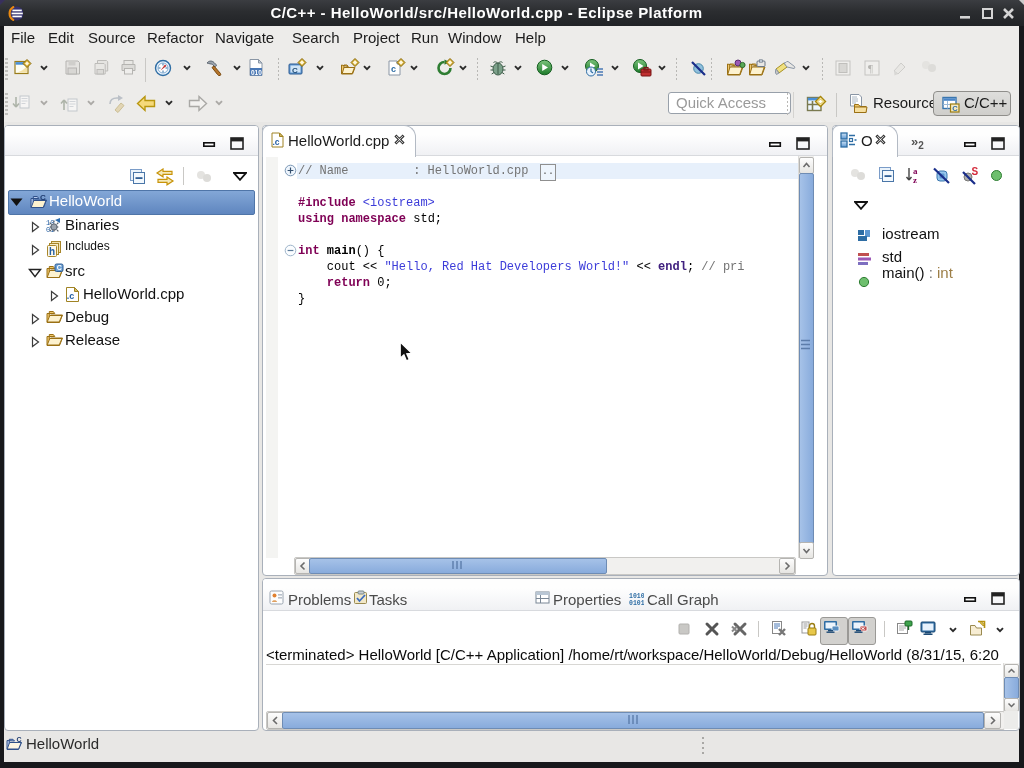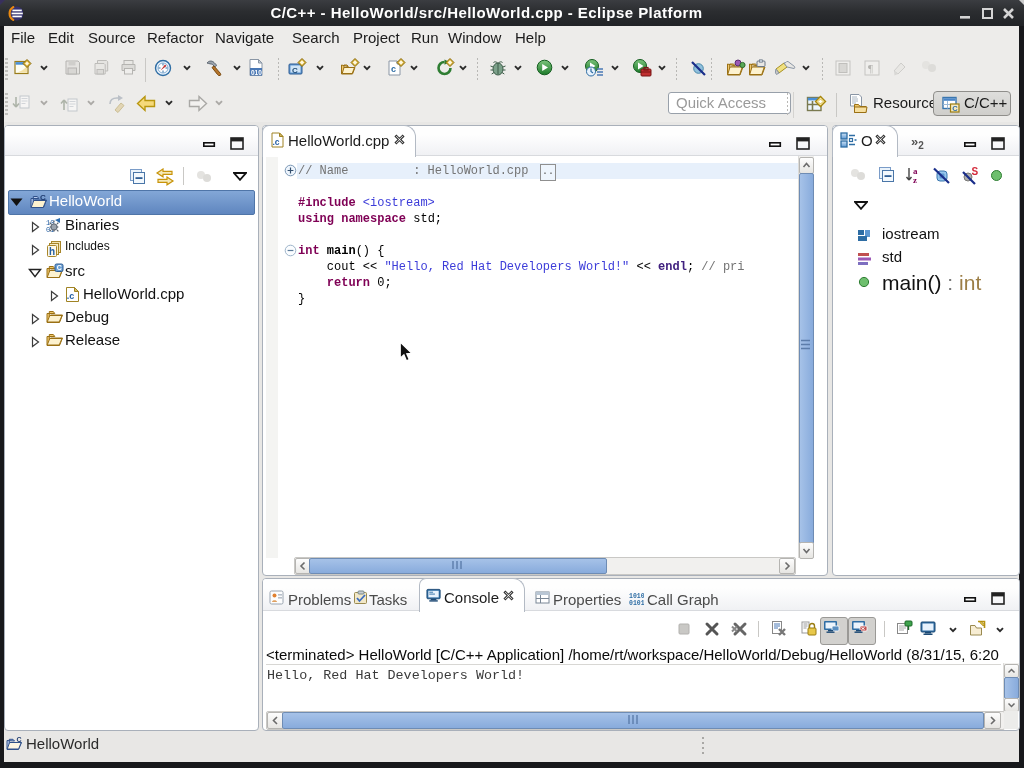--- a/index.html
+++ b/index.html
@@ -576,52 +576,39 @@
   <span style="position:absolute;left:49px;top:99px;font-size:15px;color:#111">iostream</span>
   <svg style="position:absolute;left:24px;top:125px" width="15" height="15" viewBox="0 0 15 15">
     <rect x="1" y="2" width="11" height="3" fill="#c05050"></rect>
     <rect x="1" y="6.5" width="13" height="3" fill="#9b59b6"></rect>
     <rect x="1" y="11" width="10" height="3" fill="#7d6fc0"></rect>
   </svg>
   <span style="position:absolute;left:49px;top:122px;font-size:15px;color:#111">std</span>
   <svg style="position:absolute;left:25px;top:150px" width="12" height="12" viewBox="0 0 12 12">
     <circle cx="6" cy="6" r="4.6" fill="#6ebf6e" stroke="#2e7d32"></circle>
   </svg>
-  <span style="position:absolute;left:49px;top:145px;font-size:21px;color:#111">main()<span style="color:#777"> : </span><span style="color:#9c7e46">int</span></span>
+  <span style="position:absolute;left:49px;top:138px;font-size:15px;color:#111">main()<span style="color:#777"> : </span><span style="color:#9c7e46">int</span></span>
 </div>
 <div id="console" class="panel" style="left:262px;top:578px;width:756px;height:151px">
   <div class="tabhead" style="height:31px"></div>
 
   <svg style="position:absolute;left:6px;top:11px" width="16" height="16" viewBox="0 0 16 16">
     <rect x="1" y="1" width="13" height="13" rx="1.5" fill="#fdfdfd" stroke="#9aa4b0"></rect>
     <circle cx="5.5" cy="5.5" r="2" fill="#e08030"></circle>
     <path d="M3 12c0-2.5 5-2.5 5 0z" fill="#e0a060"></path>
     <rect x="9" y="4" width="4" height="1.6" fill="#b8c0ca"></rect>
     <rect x="9" y="7" width="4" height="1.6" fill="#b8c0ca"></rect>
   </svg>
   <span class="dimtxt" style="left:25px;top:12px">Problems</span>
   <svg style="position:absolute;left:90px;top:11px" width="16" height="16" viewBox="0 0 16 16">
     <rect x="1.5" y="2.5" width="12" height="11" rx="1" fill="#f2e8c8" stroke="#9a8a50"></rect>
     <rect x="5" y="1" width="6" height="3" rx="1" fill="#c8cdd4" stroke="#788"></rect>
     <path d="M4 8l2.5 3L12 5" stroke="#3a6cc0" stroke-width="1.8" fill="none"></path>
   </svg>
   <span class="dimtxt" style="left:106px;top:12px">Tasks</span>
-  <div class="seltab" style="left:156px;width:104px;height:33px">
-    <svg style="position:absolute;left:6px;top:9px" width="16" height="15" viewBox="0 0 17 15">
-      <rect x="1" y="1" width="14" height="10" rx="1" fill="#2e6da4" stroke="#1d4a75"></rect>
-      <rect x="2.5" y="2.5" width="11" height="7" fill="#e8f2fc"></rect>
-      <path d="M3.5 4h4M3.5 6h6" stroke="#2e6da4" stroke-width="1"></path>
-      <rect x="5" y="11" width="6" height="1.5" fill="#1d4a75"></rect>
-      <rect x="3.5" y="12.5" width="9" height="1.5" fill="#1d4a75"></rect>
-    </svg>
-    <span class="tabtxt" style="left:24px;top:10px">Console</span>
-    <svg style="position:absolute;left:83px;top:11px" width="11" height="11" viewBox="0 0 11 11">
-      <path d="M1.2 2.4 L2.4 1.2 5.5 4.3 8.6 1.2 9.8 2.4 6.7 5.5 9.8 8.6 8.6 9.8 5.5 6.7 2.4 9.8 1.2 8.6 4.3 5.5z" fill="none" stroke="#333" stroke-width="1.1"></path>
-    </svg>
-  </div>
   <svg style="position:absolute;left:272px;top:11px" width="16" height="16" viewBox="0 0 16 16">
     <rect x="1" y="2" width="13" height="11" fill="#fff" stroke="#7a8796"></rect>
     <rect x="1" y="2" width="13" height="3" fill="#b9c6d4"></rect>
     <path d="M5.5 5v8M1 8.5h13" stroke="#7a8796" stroke-width="1"></path>
   </svg>
   <span class="dimtxt" style="left:290px;top:12px">Properties</span>
   <svg style="position:absolute;left:366px;top:12px" width="15" height="15" viewBox="0 0 15 15">
     <text x="0" y="6.5" font-size="6.5" fill="#2e6da4" font-family="Liberation Mono" font-weight="bold">1010</text>
     <text x="0" y="13.5" font-size="6.5" fill="#2e6da4" font-family="Liberation Mono" font-weight="bold">0101</text>
   </svg>
@@ -694,21 +681,20 @@
     <path d="M9 1.5h6.5v6.5" fill="none" stroke="#b89410" stroke-width="1.6"></path>
     <path d="M12.2 1.5l3.3 3.3-1.2 1.2-3.3-3.3z" fill="#e8c84a" stroke="#9a7c10" stroke-width="0.8"></path>
   </svg>
   <svg style="position:absolute;left:733px;top:48px" width="8" height="6" viewBox="0 0 8 6">
       <path d="M1 1.2 4 4.2 7 1.2" fill="none" stroke="#2a2a2a" stroke-width="1.9"></path>
     </svg>
 
   <div style="position:absolute;left:3px;top:67px;width:735px;height:17px;overflow:hidden;white-space:nowrap;
     font-size:15px;letter-spacing:0px;color:#0a0a0a">&lt;terminated&gt; HelloWorld [C/C++ Application] /home/rt/workspace/HelloWorld/Debug/HelloWorld (8/31/15, 6:20 PM)</div>
   <div style="position:absolute;left:3px;top:85px;width:735px;height:1px;background:#d8d7d4"></div>
-  <div style="position:absolute;left:4px;top:89px;font:13.4px/15px 'Liberation Mono',monospace;color:#3a3a3a">Hello, Red Hat Developers World!</div>
 
   <div style="position:absolute;left:740px;top:84px;width:15px;height:48px;background:#f1f0ee;border-left:1px solid #dcdbd8"></div>
   <div class="sbtn" style="left:741px;top:85px;width:13px;height:12px">
       <svg width="13" height="12">
         <path d="M3.5 7.5 6.5 4.5 9.5 7.5" fill="none" stroke="#6b6b6b" stroke-width="1.5"></path>
       </svg>
     </div>
   <div class="vthumb" style="left:741px;top:98px;width:13px;height:20px"></div>
   <div class="sbtn" style="left:741px;top:119px;width:13px;height:12px">
       <svg width="13" height="12">

